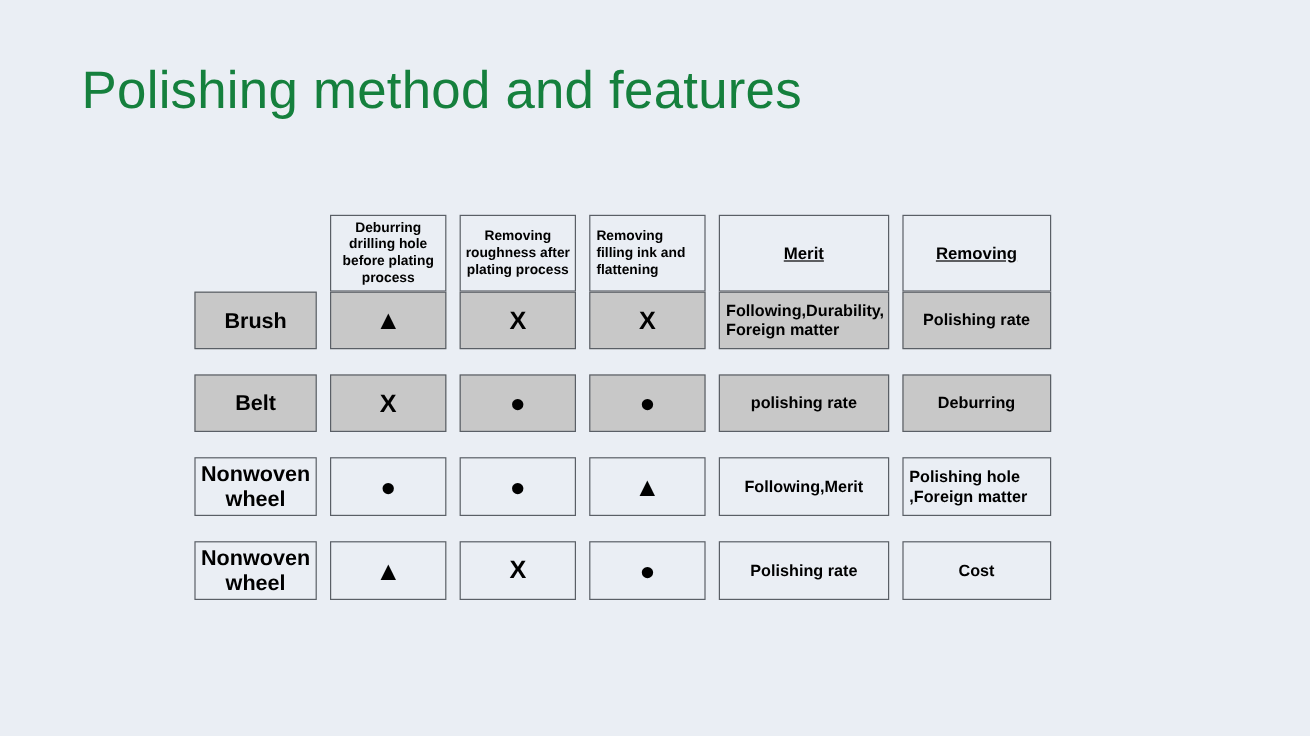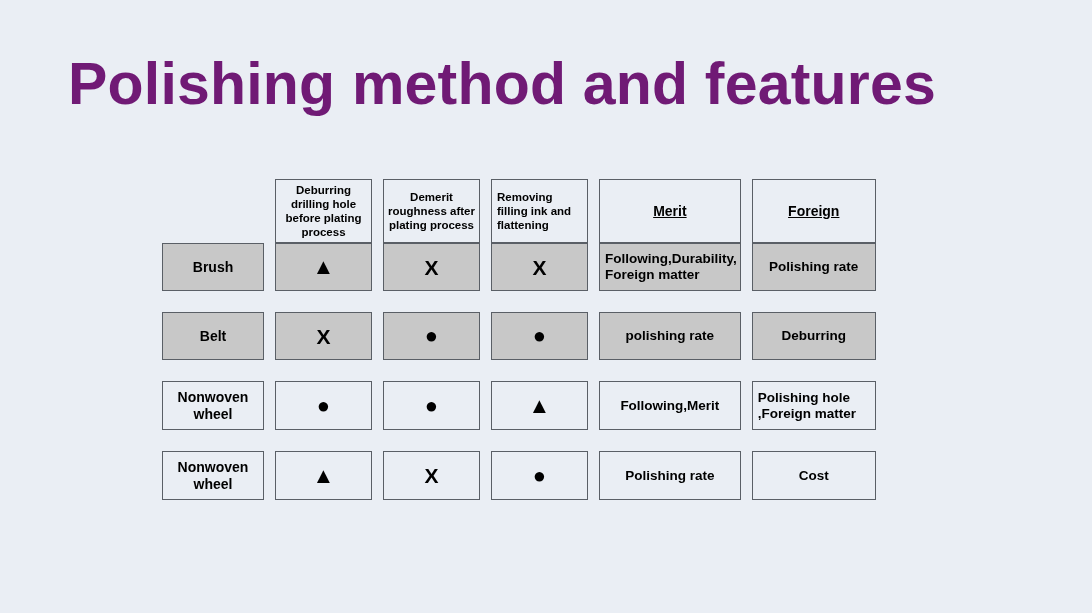--- a/index.html
+++ b/index.html
@@ -18,23 +18,23 @@
   .slide {
     position: absolute;
     inset: 0;
     background: #eaeef4;
   }
 
   .slide-title {
     position: absolute;
     left: 68px;
     top: 52px;
-    font-size: 59px;
-    font-weight: 700;
-    color: #701a75;
+    font-size: 44px;
+    font-weight: 400;
+    color: #15803d;
     letter-spacing: 0.2px;
     line-height: 1.1;
     white-space: nowrap;
   }
 
   
   .table-wrap {
     position: absolute;
     left: 162px;
     top: 179px;
@@ -98,21 +98,21 @@
     font-size: 22px;
     line-height: 1;
     font-weight: 400;
     color: #000;
   }
   .mark.x {
     font-size: 21px;
     font-weight: bold;
   }
 
-  .method-label { font-size: 14px; }
+  .method-label { font-size: 18px; }
   .val-text { font-size: 13.5px; }
 
   .empty { border: 0; background: transparent; }
 </style>
 </head>
 <body>
 
 <div class="slide">
 
   <div class="slide-title">Polishing method and features</div>
@@ -143,21 +143,21 @@
                 <div class="cell-inner">
             <span class="hdr-text">Deburring drilling hole before plating process</span>
           </div>
               </div>
         </td>
         <td class="empty"></td>
 
         <td>
           <div class="cell">
                 <div class="cell-inner">
-            <span class="hdr-text">Demerit roughness after plating process</span>
+            <span class="hdr-text">Removing roughness after plating process</span>
           </div>
               </div>
         </td>
         <td class="empty"></td>
 
         <td>
           <div class="cell">
                 <div class="cell-inner left">
             <span class="hdr-text">Removing filling ink and flattening</span>
           </div>
@@ -170,21 +170,21 @@
                 <div class="cell-inner">
             <span class="hdr-big">Merit</span>
           </div>
               </div>
         </td>
         <td class="empty"></td>
 
         <td>
           <div class="cell">
                 <div class="cell-inner">
-            <span class="hdr-big">Foreign</span>
+            <span class="hdr-big">Removing</span>
           </div>
               </div>
         </td>
       </tr>
 
       <tr class="data-row">
         <td>
           <div class="cell shaded">
                 <div class="cell-inner">
             <span class="method-label">Brush</span>

